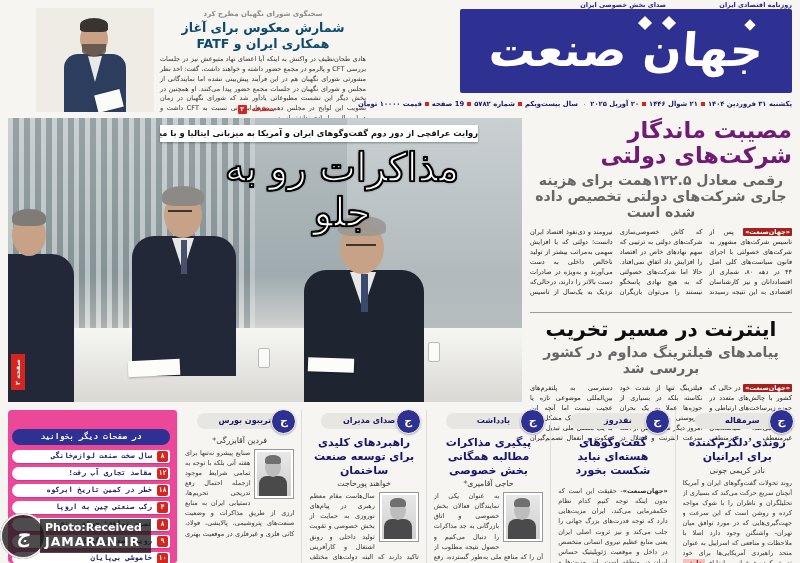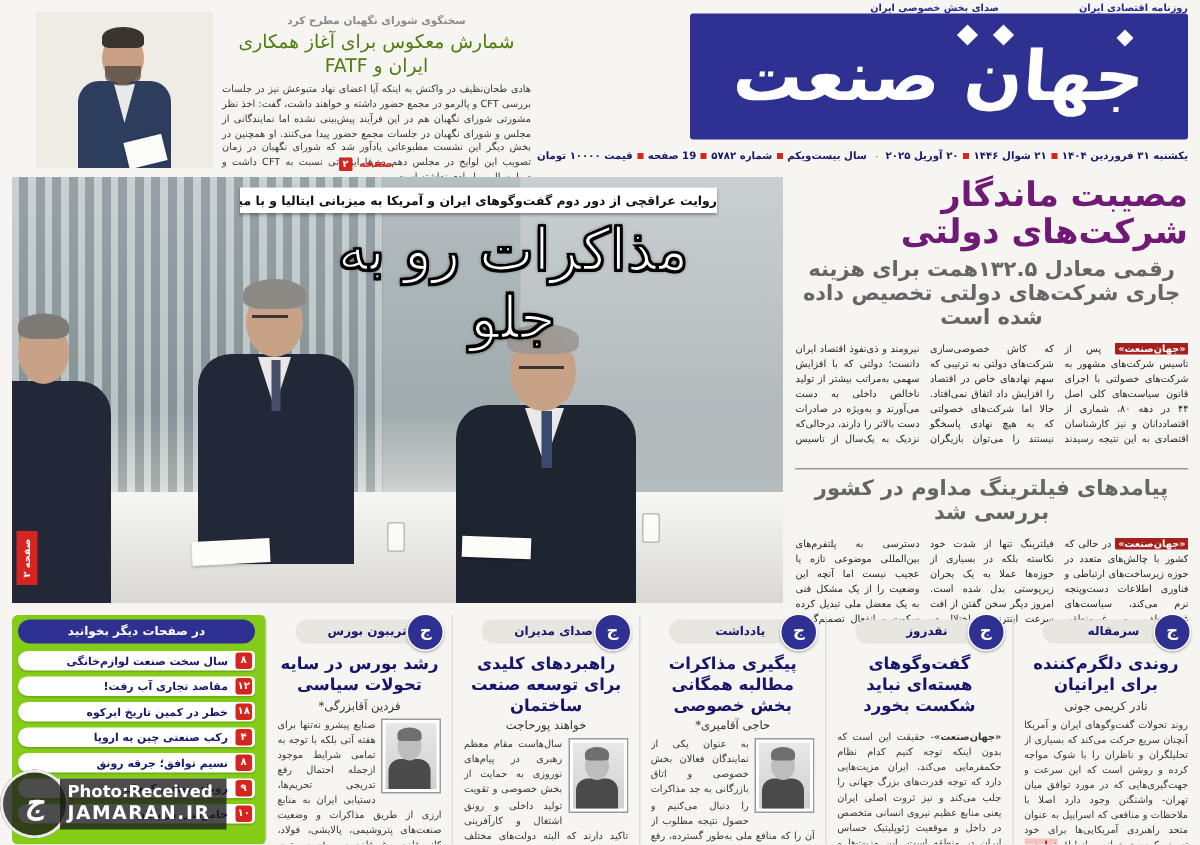--- a/index.html
+++ b/index.html
@@ -23,31 +23,31 @@
   .d3{top:12px;right:38px;width:8px;height:8px;}
 
   
   .dateline{position:absolute;top:97px;right:8px;width:434px;height:14px;display:flex;
             align-items:center;font-size:6.8px;font-weight:bold;color:#16166b;}
   .dateline .grp{display:flex;align-items:center;white-space:nowrap;}
   .sq{display:inline-block;width:4px;height:4px;background:#d6241f;margin:0 3px;}
   .dash{flex:1;border-top:1px dashed #999;margin:0 6px;height:0;}
 
   
-  .fatf{position:absolute;top:8px;left:8px;width:346px;height:106px;}
+  .fatf{position:absolute;top:8px;left:20px;width:346px;height:106px;}
   .fatf-photo{position:absolute;left:16px;top:0;width:118px;height:104px;background:#efece6;overflow:hidden;}
   .sp-body{position:absolute;left:28px;top:46px;width:62px;height:70px;background:#2c3d5e;border-radius:14px 14px 0 0;}
   .sp-shirt{position:absolute;left:52px;top:48px;width:14px;height:26px;background:#e9e9e9;clip-path:polygon(0 0,100% 0,50% 100%);}
   .sp-head{position:absolute;left:44px;top:14px;width:28px;height:34px;background:#c9a286;border-radius:50%;}
   .sp-hair{position:absolute;left:44px;top:10px;width:28px;height:14px;background:#3a3430;border-radius:50% 50% 20% 20%;}
   .sp-beard{position:absolute;left:46px;top:36px;width:24px;height:13px;background:#4a423c;border-radius:0 0 50% 50%;opacity:.75;}
   .sp-paper{position:absolute;left:60px;top:84px;width:26px;height:18px;background:#fbfbf8;transform:rotate(-14deg);box-shadow:0 0 2px rgba(0,0,0,.3);}
   .fatf-text{position:absolute;right:0;top:0;width:206px;height:106px;}
   .fatf-kicker{font-size:7px;color:#8a8a8a;font-weight:bold;text-align:center;margin-top:2px;}
-  .fatf-hl{font-size:12.5px;font-weight:normal;color:#4d7c0f;text-align:center;line-height:1.25;margin-top:2px;}
+  .fatf-hl{font-size:12.5px;font-weight:bold;color:#0c4a6e;text-align:center;line-height:1.25;margin-top:2px;}
   .fatf-body{font-size:6.5px;color:#333;text-align:justify;line-height:1.5;margin-top:4px;}
   .pagetag{color:#d6241f;font-weight:bold;font-size:7.5px;}
   .fatf .pagetag{position:absolute;bottom:0;right:92px;}
   .pt-num{display:inline-block;background:#d6241f;color:#fff;min-width:9px;height:9px;line-height:9px;
           text-align:center;font-size:6.5px;border-radius:1px;margin-right:2px;}
 
   
   .photo{position:absolute;left:8px;top:118px;width:514px;height:284px;overflow:hidden;
          background:linear-gradient(180deg,#b6bfc2 0%,#9fabae 55%,#c9cdcb 72%,#e9e8e4 78%);}
   .blinds{position:absolute;left:0;top:0;width:48%;height:75%;
@@ -103,21 +103,21 @@
   .col-body.tall{height:104px;}
   .hl-red{background:#f3c3c0;color:#9c1512;font-weight:bold;}
   .portrait{float:right;width:38px;height:48px;border:1px solid #999;background:#fff;margin:1px 0 2px 4px;
             position:relative;overflow:hidden;}
   .po-bg{position:absolute;inset:2px;background:linear-gradient(180deg,#e8e8e8,#cfcfcf);}
   .po-head{position:absolute;left:10px;top:8px;width:16px;height:19px;background:#bdbdbd;border-radius:50%;}
   .po-hair{position:absolute;left:10px;top:5px;width:16px;height:9px;background:#6f6f6f;border-radius:50% 50% 20% 20%;}
   .po-suit{position:absolute;left:4px;top:26px;width:28px;height:20px;background:#4a4a4a;border-radius:8px 8px 0 0;}
 
   
-  .listcol{flex:none;width:158px;background:#84cc16;border-radius:4px;padding:3px 4px;position:relative;}
+  .listcol{flex:none;width:158px;background:#ec4899;border-radius:4px;padding:19px 4px;position:relative;font-family:Liberation Mono, monospace;}
   .list-head{height:16px;background:#2e3192;border-radius:8px;color:#fff;font-size:8px;font-weight:bold;
              text-align:center;line-height:16px;margin-bottom:5px;}
   .lrow{position:relative;background:#fff;height:13px;border-radius:7px 3px 3px 7px;margin:4px 0;
         box-shadow:0 1px 1px rgba(0,0,0,.18);padding:0 18px 0 5px;line-height:13px;
         font-size:7.3px;font-weight:bold;color:#16166b;text-align:right;white-space:nowrap;overflow:hidden;}
   .lbadge{position:absolute;right:2px;top:1px;width:11px;height:11px;background:#d6241f;color:#fff;
           font-size:6.8px;font-weight:bold;text-align:center;line-height:11px;border-radius:2px;}
 
   
   .wm{position:absolute;left:0;bottom:4px;display:flex;align-items:center;direction:ltr;z-index:5;}
@@ -221,20 +221,21 @@
   </div>
 
   <div class="rstories">
     <div class="story-h1">مصیبت ماندگار شرکت‌های دولتی</div>
     <div class="story-sub">رقمی معادل ۱۳۲.۵همت برای هزینه جاری شرکت‌های دولتی تخصیص داده شده است</div>
     <div class="cols3 b1">
       <span class="leadlbl">«جهان‌صنعت»</span>
       <span>پس از تاسیس شرکت‌های مشهور به شرکت‌های خصولتی با اجرای قانون سیاست‌های کلی اصل ۴۴ در دهه ۸۰، شماری از اقتصاددانان و نیز کارشناسان اقتصادی به این نتیجه رسیدند که کاش خصوصی‌سازی شرکت‌های دولتی به ترتیبی که سهم نهادهای خاص در اقتصاد را افزایش داد اتفاق نمی‌افتاد. حالا اما شرکت‌های خصولتی که به هیچ نهادی پاسخگو نیستند را می‌توان بازیگران نیرومند و ذی‌نفوذ اقتصاد ایران دانست؛ دولتی که با افزایش سهمی به‌مراتب بیشتر از تولید ناخالص داخلی به دست می‌آورند و به‌ویژه در صادرات دست بالاتر را دارند، درحالی‌که نزدیک به یک‌سال از تاسیس شرکت‌های خصولتی می‌گذرد مطابق قانون باید شرکت‌ها به بخش خصوصی واگذار می‌شد.</span>
     </div>
     <div class="story-div"></div>
+    <div class="story-h2">اینترنت در مسیر تخریب</div>
     <div class="story-sub">پیامدهای فیلترینگ مداوم در کشور بررسی شد</div>
     <div class="cols3 b2">
       <span class="leadlbl">«جهان‌صنعت»</span>
       <span>در حالی که کشور با چالش‌های متعدد در حوزه زیرساخت‌های ارتباطی و فناوری اطلاعات دست‌وپنجه نرم می‌کند، سیاست‌های غیرمنعطف و غیرمنطقی فیلترینگ تنها از شدت خود نکاسته بلکه در بسیاری از حوزه‌ها عملا به یک بحران زیرپوستی بدل شده‌ است. امروز دیگر سخن گفتن از افت سرعت اینترنت و اختلال در دسترسی به پلتفرم‌های بین‌المللی موضوعی تازه یا عجیب نیست اما آنچه این وضعیت را از یک مشکل فنی به یک معضل ملی تبدیل کرده سکوت و انفعال تصمیم‌گیران در برابر هزینه آشکار و پرهزینه این سیاست برای کاربران ایرانی است؛ چه در سطح حوزه‌های حرفه‌ای که کاربران ناگزیر روزمره از فیلترشکن‌ها و ابزارهای دورزدن محدودیت شده‌اند.</span>
       
     </div>
   </div>
 
   <div class="band">
 
@@ -295,21 +296,20 @@
           </span>
         <span>سال‌هاست مقام معظم رهبری در پیام‌های نوروزی به حمایت از بخش خصوصی و تقویت تولید داخلی و رونق اشتغال و کارآفرینی تاکید دارند که البته دولت‌های مختلف برای اعمال این شعارها اقداماتی انجام داده‌اند اما کافی به نظر نرسیده است؛ چنانکه در حوزه قانونی دولت می‌توانست با ساماندهی قوانین و مقررات مربوط به کسب‌وکار پیوندهای لازم را برقرار کند.</span>
       </div>
     </div>
 
     <div class="scol">
       <div class="pill">
         <span class="pill-txt">تریبون بورس</span>
         <span class="logo-circle">ج</span>
       </div>
-      <div class="col-title">رشد بورس در سایه تحولات سیاسی</div>
       <div class="col-author">فردین آقابزرگی*</div>
       <div class="col-body">
         <span class="portrait">
             <span class="po-bg"></span>
             <span class="po-suit"></span>
             <span class="po-head"></span>
             <span class="po-hair"></span>
           </span>
         <span>صنایع پیشرو نه‌تنها برای هفته آتی بلکه با توجه به تمامی شرایط موجود ازجمله احتمال رفع تدریجی تحریم‌ها، دستیابی ایران به منابع ارزی از طریق مذاکرات و وضعیت صنعت‌های پتروشیمی، پالایشی، فولاد، کانی فلزی و غیرفلزی در موقعیت بهتری قرار دارند. این صنایع نه‌تنها از وزن بالایی در شاخص برخوردارند بلکه تغییرات در روند مذاکرات توجه‌ها را به سمت آنها جلب می‌کند.</span>
       </div>

